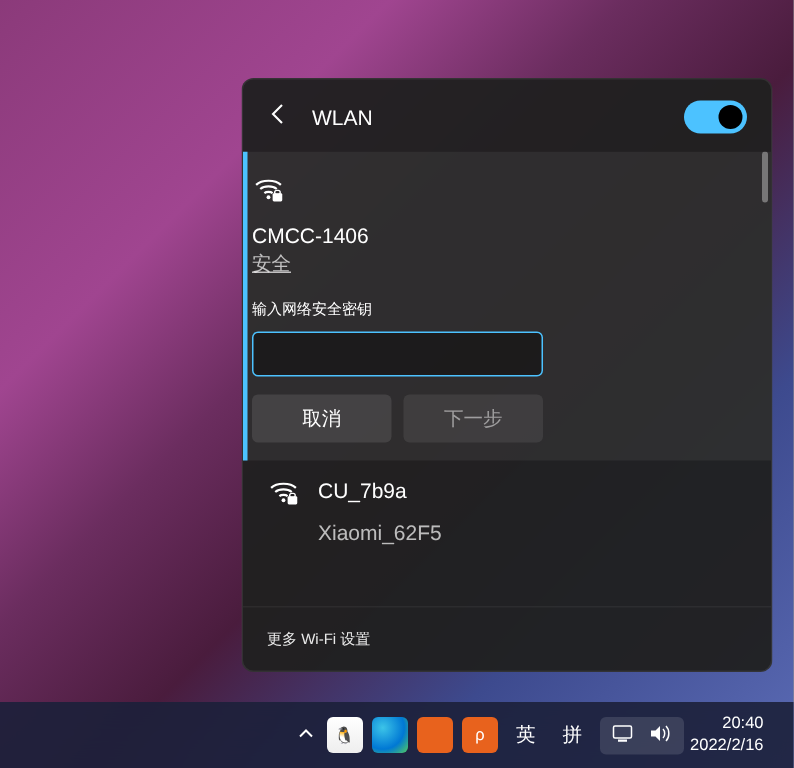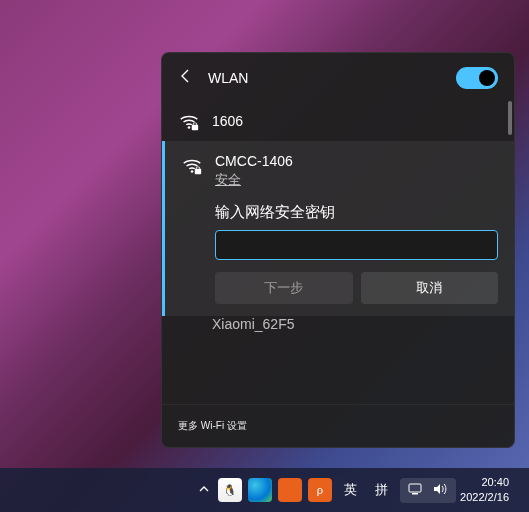--- a/index.html
+++ b/index.html
@@ -18,23 +18,23 @@
 
 .wifi-item { display: flex; align-items: flex-start; padding: 12px 16px; gap: 14px; }
 .wifi-item.simple { align-items: center; padding: 10px 16px; }
 
 .wifi-icon { width: 20px; height: 20px; flex-shrink: 0; position: relative; margin-top: 2px; }
 .wifi-icon.simple-margin { margin-top: 0; }
 
 .wifi-name { color: #fff; font-size: 14px; }
 .wifi-sub { color: rgba(255,255,255,0.7); font-size: 13px; margin-top: 2px; text-decoration: underline; }
 
-.selected { background: rgba(255,255,255,0.06); border-left: 3px solid #4cc2ff; padding-left: 16px; }
+.selected { background: rgba(255,255,255,0.06); border-left: 3px solid #4cc2ff; padding-left: 3px; flex-direction: column; }
 .selected-body { flex: 1; }
-.prompt { color: #fff; font-size: 15px; margin-top: 14px; }
+.prompt { color: #fff; font-size: 10px; margin-top: 14px; }
 .pwd-input { width: 100%; height: 30px; margin-top: 8px; background: rgba(0,0,0,0.4); border: 1px solid #4cc2ff; border-radius: 4px; color: #fff; padding: 0 8px; font-size: 13px; }
 .btn-row { display: flex; gap: 8px; margin-top: 12px; }
 .btn { flex: 1; height: 32px; border-radius: 4px; font-size: 13px; border: none; cursor: pointer; }
 .btn-next { background: rgba(255,255,255,0.08); color: rgba(255,255,255,0.5); }
 .btn-cancel { background: rgba(255,255,255,0.1); color: #fff; }
 
 .more-settings { padding: 14px 16px; color: rgba(255,255,255,0.9); font-size: 10px; border-top: 1px solid rgba(255,255,255,0.05); cursor: pointer; }
 
 .cutoff { color: rgba(255,255,255,0.7); font-size: 14px; padding-left: 50px; }
 
@@ -63,53 +63,53 @@
     </span>
     <span class="flyout-title">WLAN</span>
     <div class="toggle">
         <div class="toggle-knob"></div>
       </div>
   </div>
 
   <div class="wifi-list">
     <div class="scrollbar"></div>
 
-    <div class="wifi-item simple">
-      <span class="wifi-icon simple-margin">
-        <svg width="22" height="22" viewBox="0 0 24 24">
-            <path d="M3 9 C7 5 17 5 21 9 M6 12 C9 9.5 15 9.5 18 12 M9 15 C10.5 13.8 13.5 13.8 15 15" stroke="#fff" stroke-width="1.6" fill="none"></path>
-            <circle cx="12" cy="18" r="1.4" fill="#fff"></circle>
-            <rect x="15" y="15" width="7" height="6" rx="1" fill="#fff"></rect>
-            <rect x="16.5" y="13" width="4" height="3" rx="1.5" stroke="#fff" fill="none"></rect>
-          </svg>
-      </span>
-      <span class="wifi-name">1606</span>
-    </div>
 
     <div class="wifi-item selected">
       <span class="wifi-icon">
         <svg width="22" height="22" viewBox="0 0 24 24">
             <path d="M3 9 C7 5 17 5 21 9 M6 12 C9 9.5 15 9.5 18 12 M9 15 C10.5 13.8 13.5 13.8 15 15" stroke="#fff" stroke-width="1.6" fill="none"></path>
             <circle cx="12" cy="18" r="1.4" fill="#fff"></circle>
             <rect x="15" y="15" width="7" height="6" rx="1" fill="#fff"></rect>
             <rect x="16.5" y="13" width="4" height="3" rx="1.5" stroke="#fff" fill="none"></rect>
           </svg>
       </span>
       <div class="selected-body">
         <div class="wifi-name">CMCC-1406</div>
         <div class="wifi-sub">安全</div>
         <div class="prompt">输入网络安全密钥</div>
         <input type="password" class="pwd-input" style="">
         <div class="btn-row">
+          <button class="btn btn-cancel">取消</button>
           <button class="btn btn-next">下一步</button>
-          <button class="btn btn-cancel">取消</button>
         </div>
       </div>
     </div>
 
+    <div class="wifi-item simple">
+      <span class="wifi-icon simple-margin">
+        <svg width="22" height="22" viewBox="0 0 24 24">
+            <path d="M3 9 C7 5 17 5 21 9 M6 12 C9 9.5 15 9.5 18 12 M9 15 C10.5 13.8 13.5 13.8 15 15" stroke="#fff" stroke-width="1.6" fill="none"></path>
+            <circle cx="12" cy="18" r="1.4" fill="#fff"></circle>
+            <rect x="15" y="15" width="7" height="6" rx="1" fill="#fff"></rect>
+            <rect x="16.5" y="13" width="4" height="3" rx="1.5" stroke="#fff" fill="none"></rect>
+          </svg>
+      </span>
+      <span class="wifi-name">CU_7b9a</span>
+    </div>
 
     <div class="cutoff">
       <span>Xiaomi_62F5</span>
     </div>
   </div>
 
   <div class="more-settings">更多 Wi-Fi 设置</div>
 </div>
 
 <div class="taskbar">

